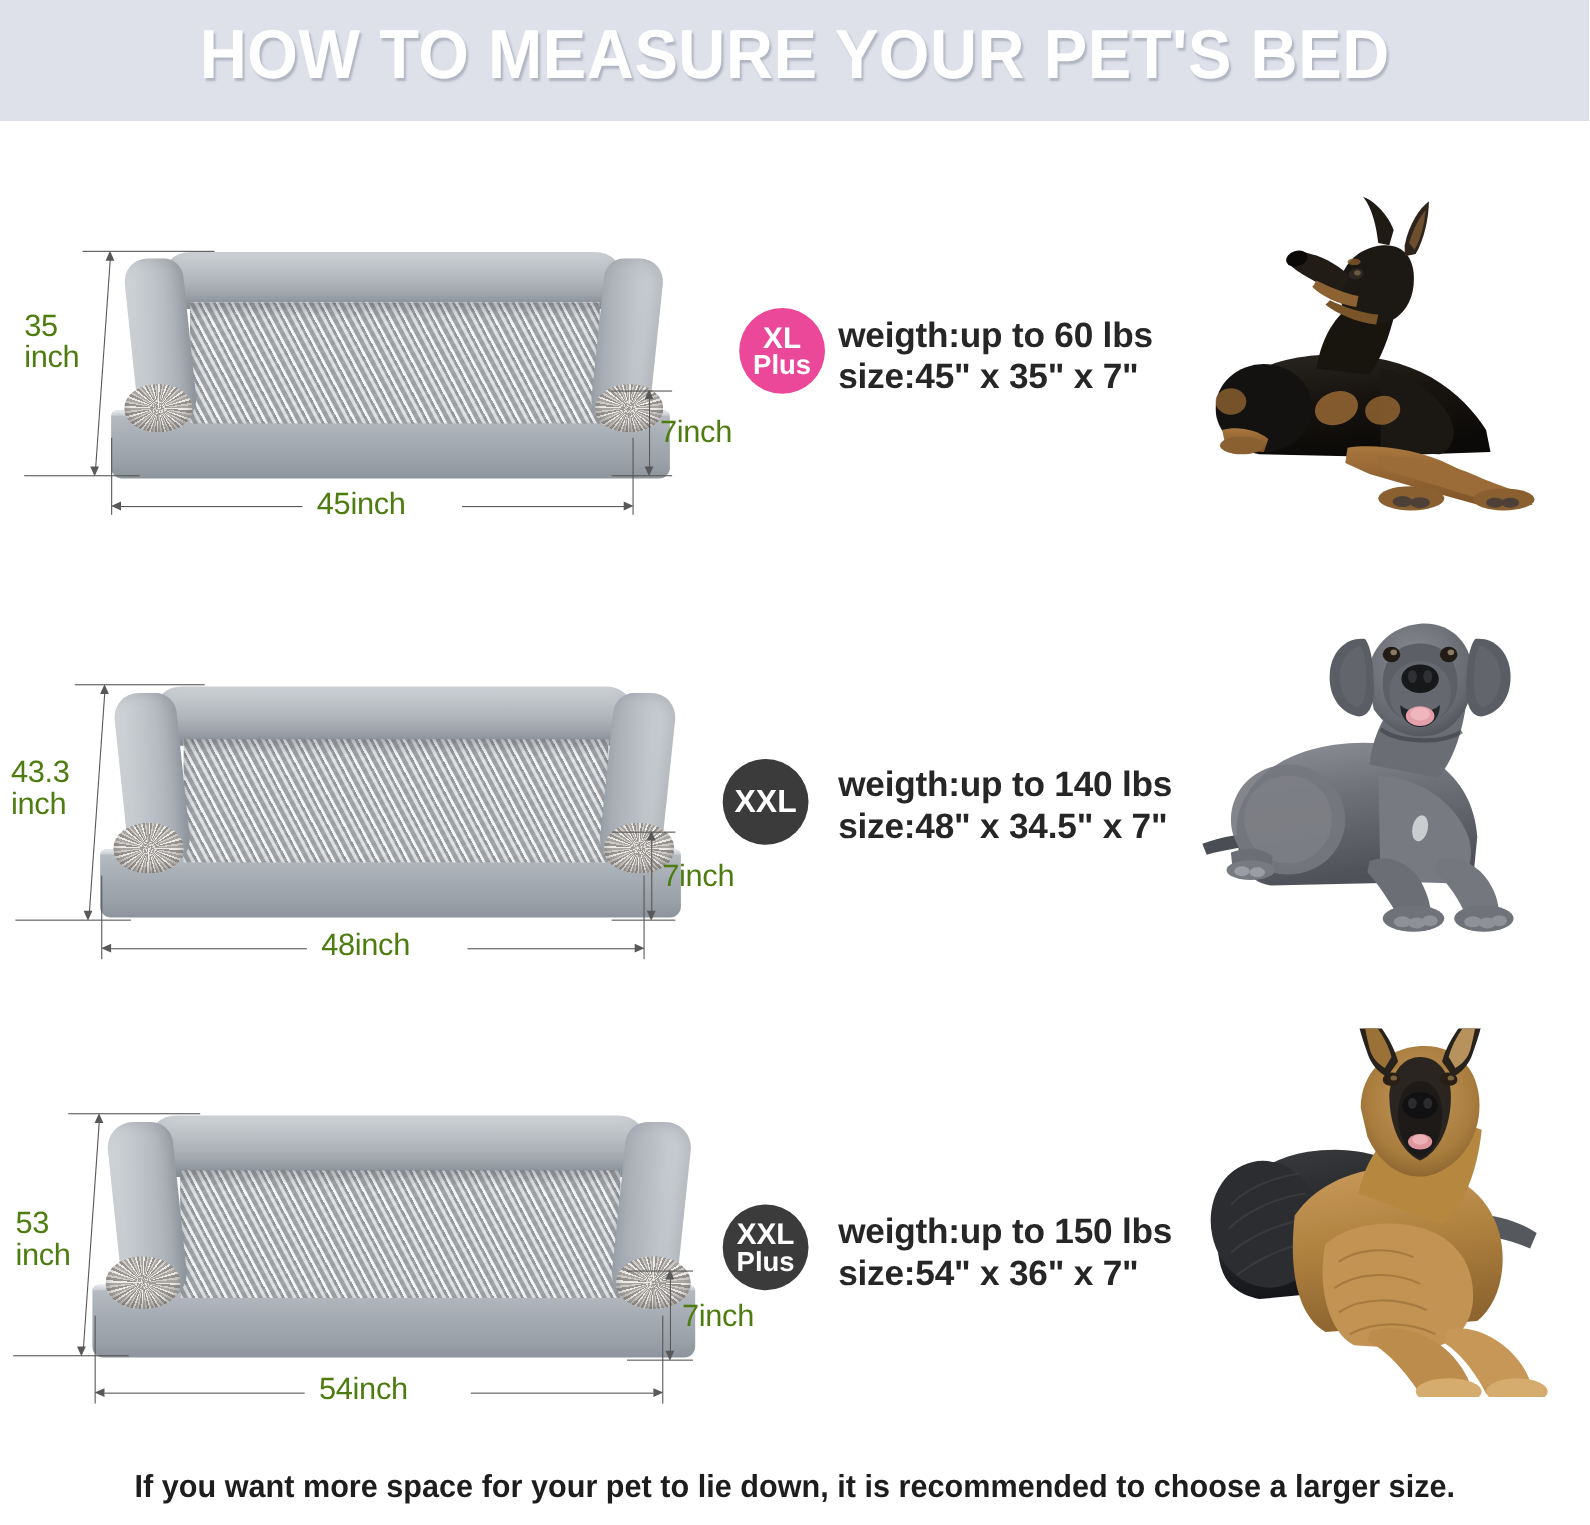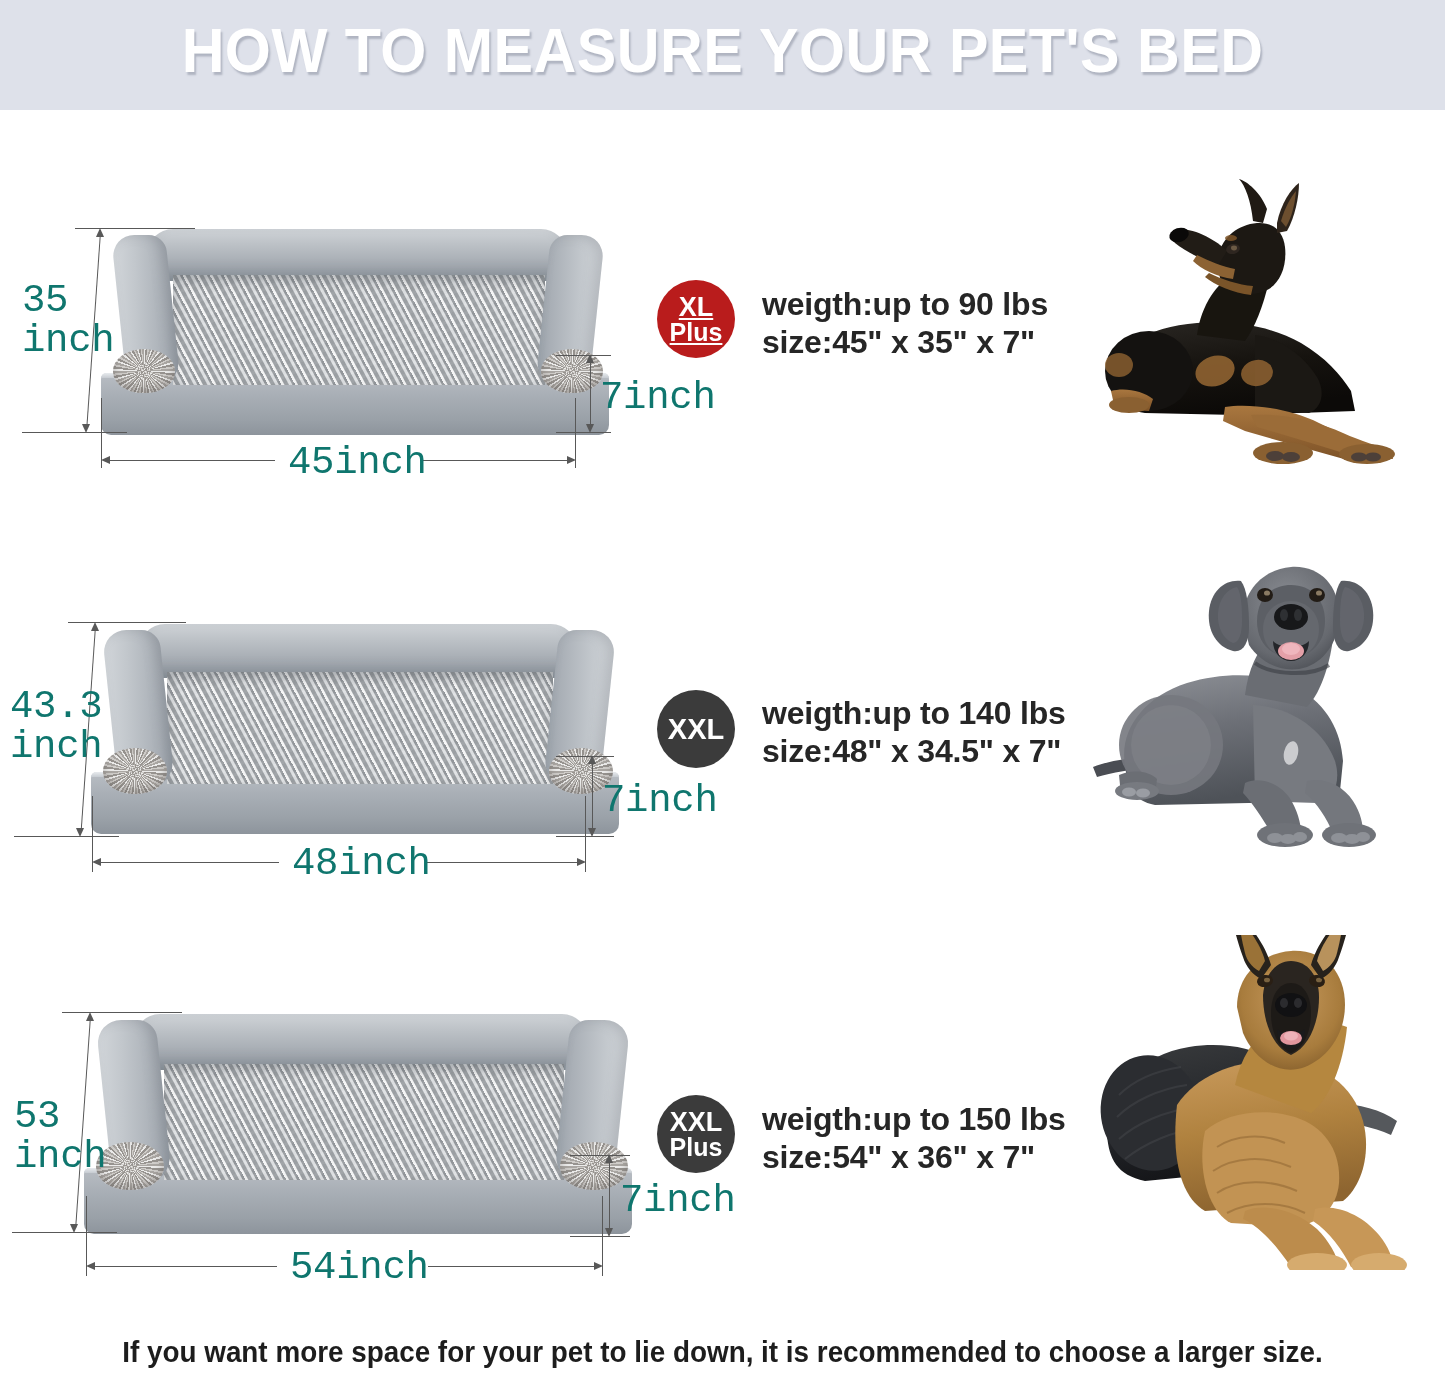--- a/index.html
+++ b/index.html
@@ -104,23 +104,23 @@
   .dim-line-h { position:absolute; height:1px; background:#585858; }
   .dim-line-v { position:absolute; width:1px; background:#585858; }
   .arrow { position:absolute; width:0; height:0; }
   .arrow.left  { border-top:4px solid transparent; border-bottom:4px solid transparent; border-right:9px solid #585858; }
   .arrow.right { border-top:4px solid transparent; border-bottom:4px solid transparent; border-left:9px solid #585858; }
   .arrow.up    { border-left:4px solid transparent; border-right:4px solid transparent; border-bottom:9px solid #585858; }
   .arrow.down  { border-left:4px solid transparent; border-right:4px solid transparent; border-top:9px solid #585858; }
 
   .dim-label {
     position:absolute;
-    font-family:Liberation Mono, monospace;
-    color:#0f766e;
-    font-size:39px;
+    font-family:Liberation Sans, sans-serif;
+    color:#4d7c0f;
+    font-size:28px;
     line-height:1.02;
     white-space:pre-line;
     letter-spacing:-0.3px;
   }
   .dim-label.side { text-align:left; }
 
   
   .badge {
     position:absolute;
     width:78px; height:78px; border-radius:50%;
@@ -205,25 +205,25 @@
 
   <div class="dim">
     <div class="ext-line" style="left:556px; top:355px; width:55px; height:1px;"></div>
     <div class="ext-line" style="left:556px; top:432px; width:55px; height:1px;"></div>
     <div class="dim-line-v" style="left:590px; top:358px; height:72px;"></div>
     <div class="arrow up" style="left:586px; top:354px;"></div>
     <div class="arrow down" style="left:586px; top:424px;"></div>
     <div class="dim-label" style="left:600px; top:379px;">7inch</div>
   </div>
 
-  <div class="badge" style="left: 657px; top: 280px; background: #b91c1c; color: rgb(255, 255, 255); text-decoration: underline;">
+  <div class="badge" style="left: 672px; top: 280px; background: #ec4899; color: rgb(255, 255, 255);">
     <span class="b1">XL</span>
     <span class="b2">Plus</span>
   </div>
-  <div class="spec-text" style="left: 762px; top: 285px; color: rgb(38, 38, 38);">weigth:up to 90 lbs</div>
+  <div class="spec-text" style="left: 762px; top: 285px; color: rgb(38, 38, 38);">weigth:up to 60 lbs</div>
   <div class="spec-text" style="left: 762px; top: 323px; color: rgb(38, 38, 38);">size:45" x 35" x 7"</div>
 
   <div class="dog-stage" style="left:1105px; top:175px; width:330px; height:290px;">
     <svg width="330" height="290" viewBox="0 0 330 290">
       <defs>
         <linearGradient id="dobBody" x1="0" y1="0" x2="0.3" y2="1">
           <stop offset="0%" stop-color="#2a2723"></stop>
             <stop offset="55%" stop-color="#16130f"></stop>
             <stop offset="100%" stop-color="#0c0a08"></stop>
         </linearGradient>

